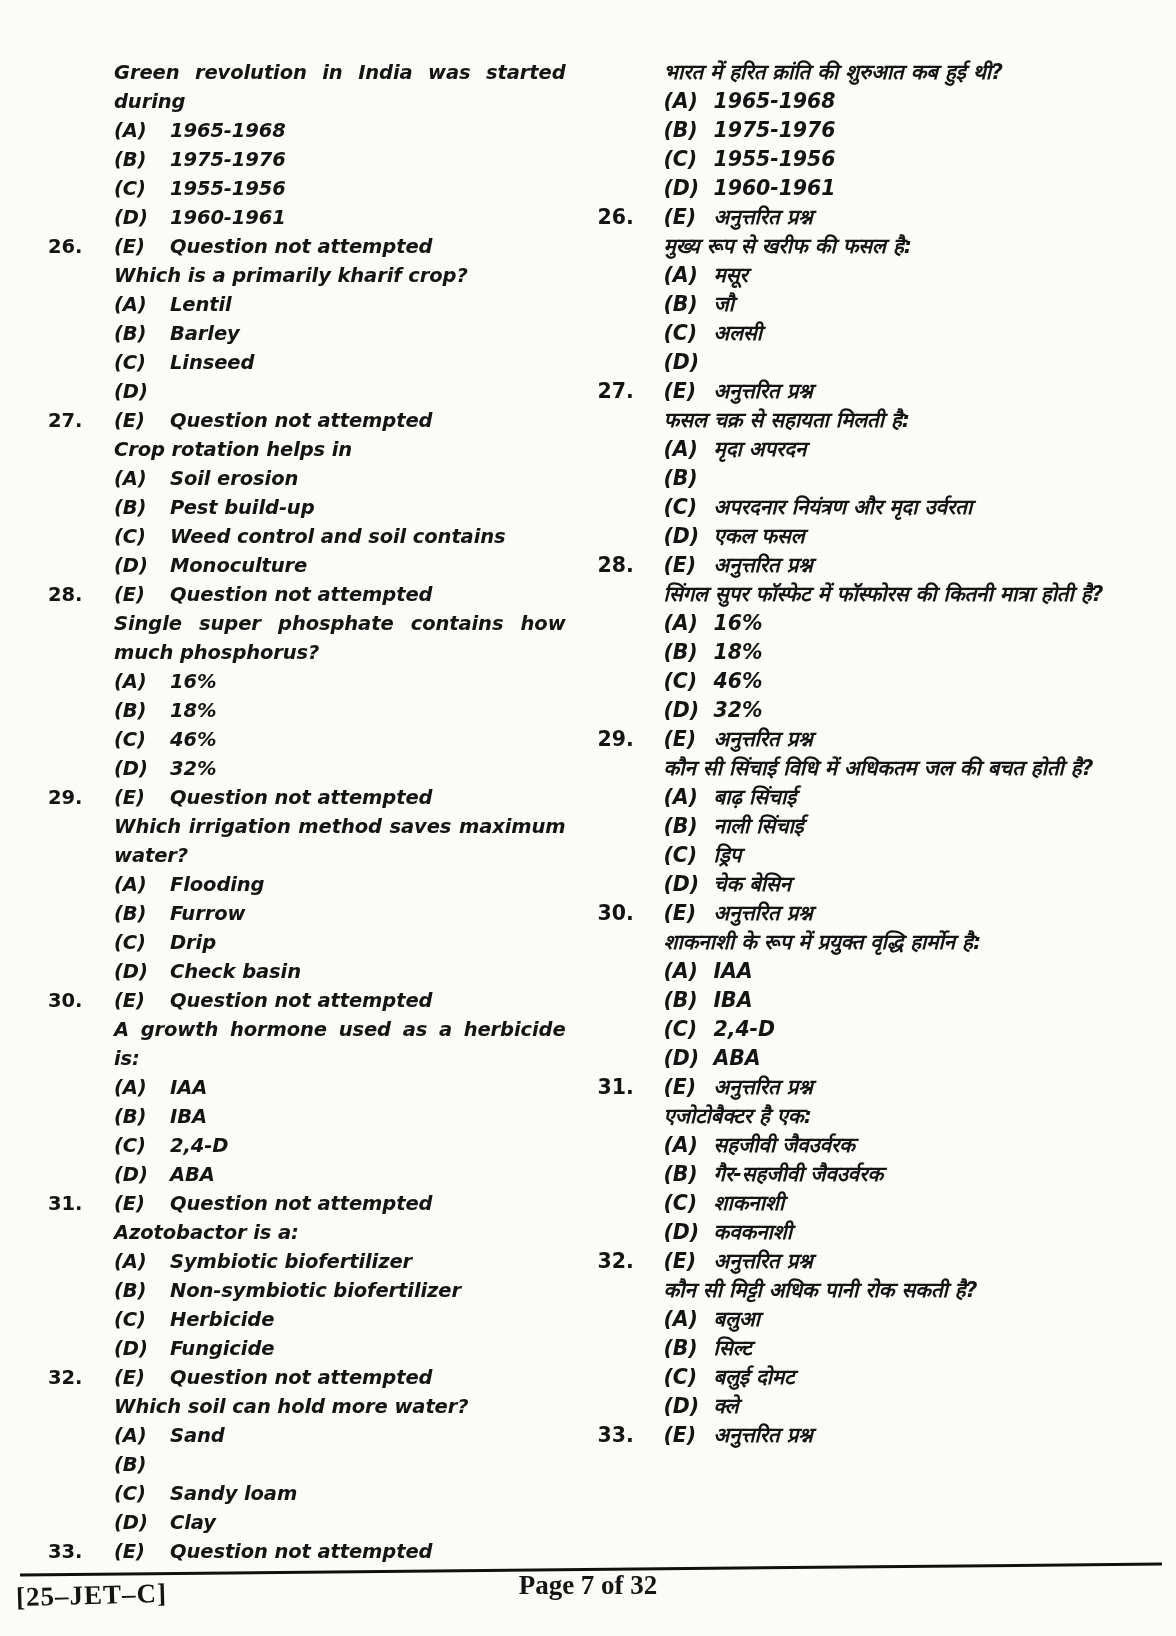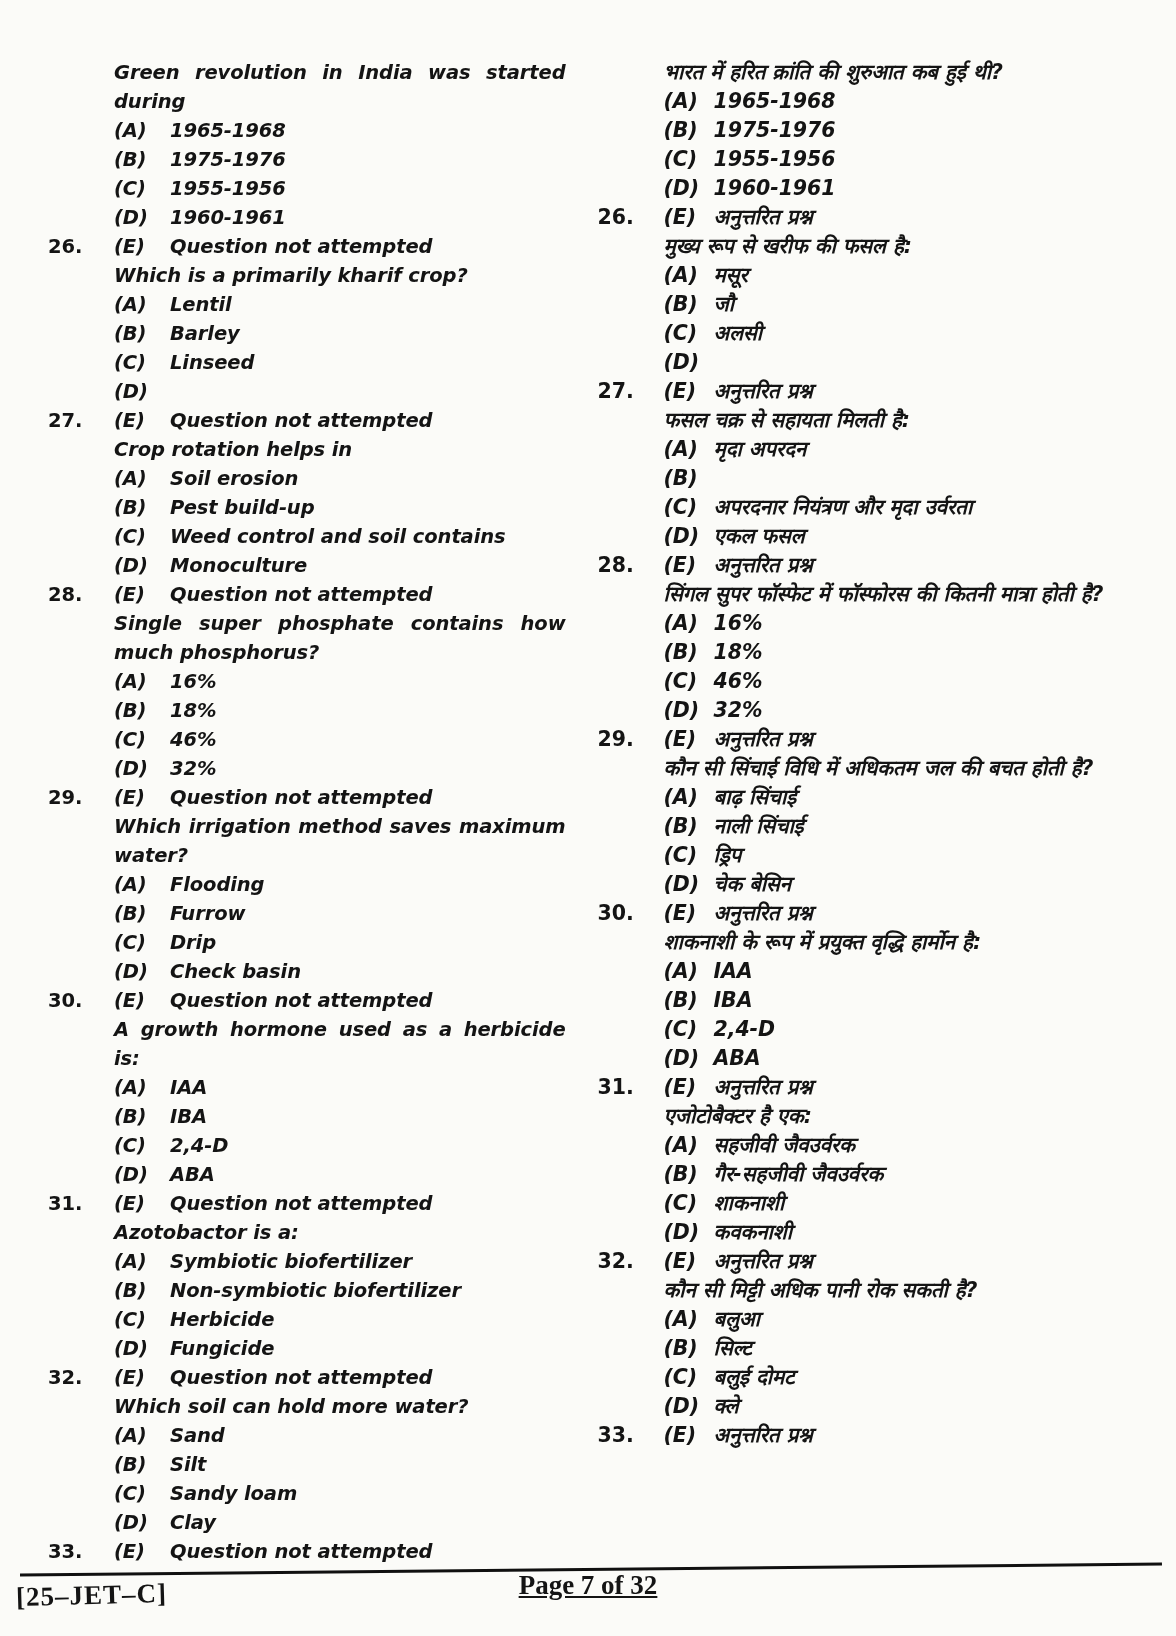--- a/index.html
+++ b/index.html
@@ -38,21 +38,21 @@
     position:absolute; left:16px; top:1580px;
     font-family:"Liberation Serif", serif;
     font-weight:700; font-size:27px;
     transform:rotate(-1.6deg);
     letter-spacing:1px;
   }
   .footer-page {
     position:absolute; left:50%; top:1570px;
     transform:translateX(-50%);
     font-family:"Liberation Serif", serif;
-    font-weight:700; font-size:27px;text-decoration:underline;
+    font-weight:700; font-size:27px;
   }
 </style>
 </head>
 <body>
 
 <div class="page">
 
   <div class="columns">
     <div class="col col-en" id="col-0" lang="en">
   <div class="question">
@@ -283,21 +283,20 @@
     <div class="qbody">
       <div class="qtext">Which soil can hold more water?</div>
 
   <div class="option">
     <span class="olabel">(A)</span>
     <span class="otext">Sand</span>
   </div>
 
   <div class="option">
     <span class="olabel">(B)</span>
-    <span class="otext">Silt</span>
   </div>
 
   <div class="option">
     <span class="olabel">(C)</span>
     <span class="otext">Sandy loam</span>
   </div>
 
   <div class="option">
     <span class="olabel">(D)</span>
     <span class="otext">Clay</span>

